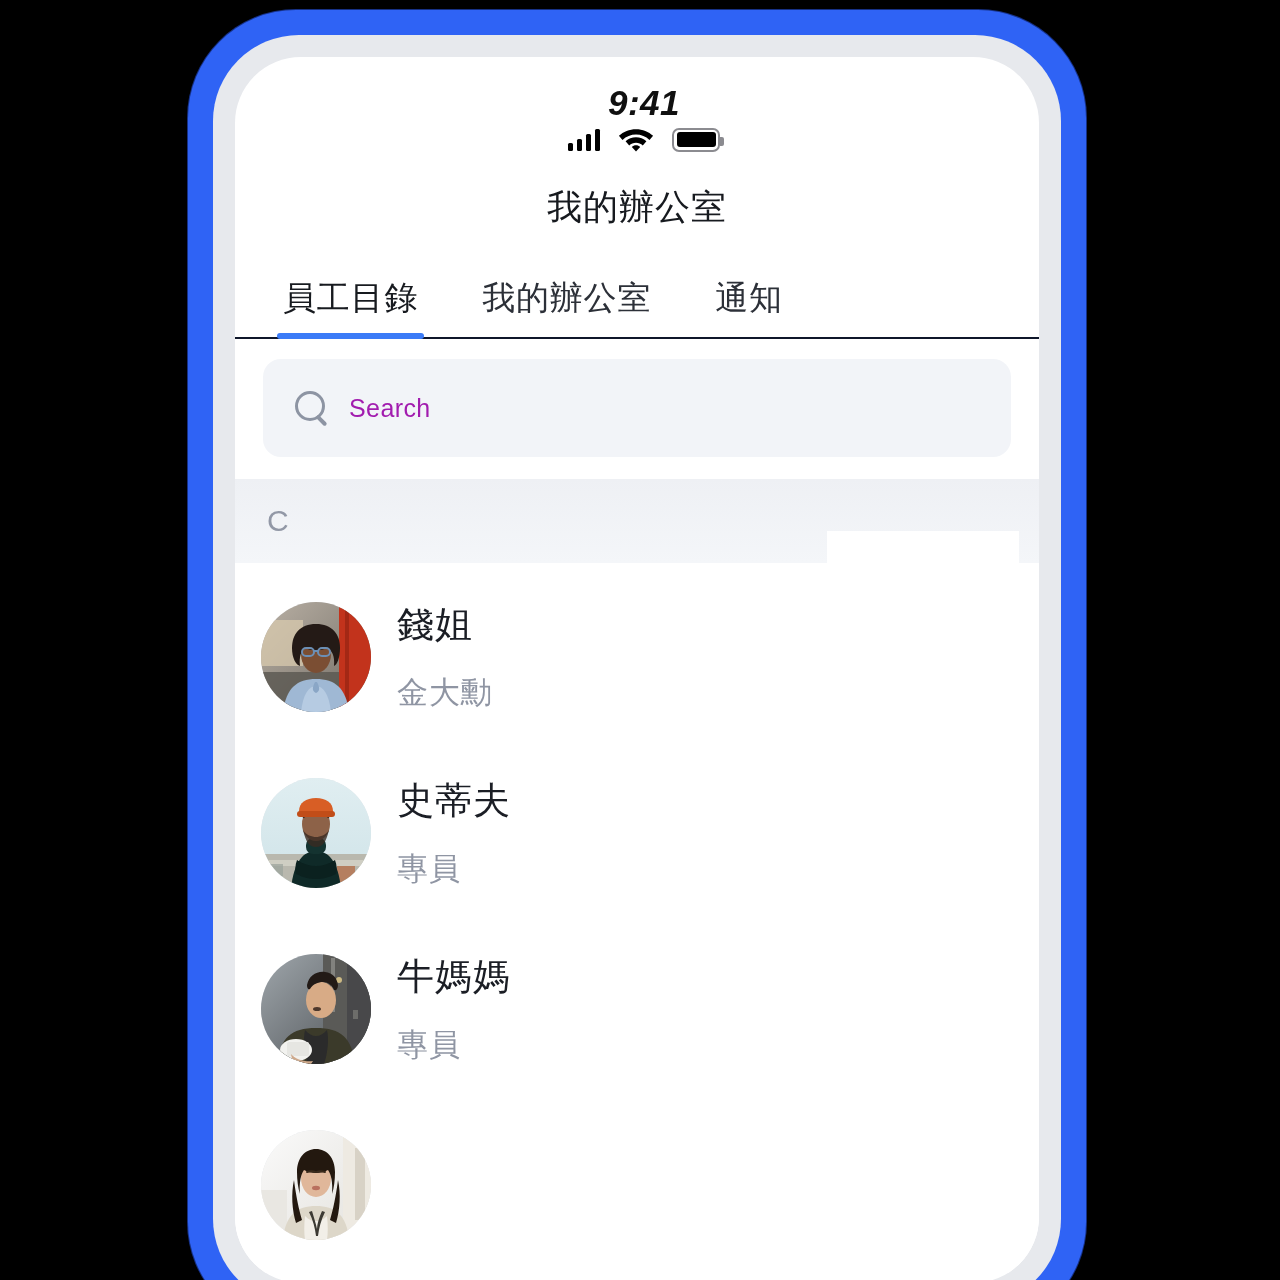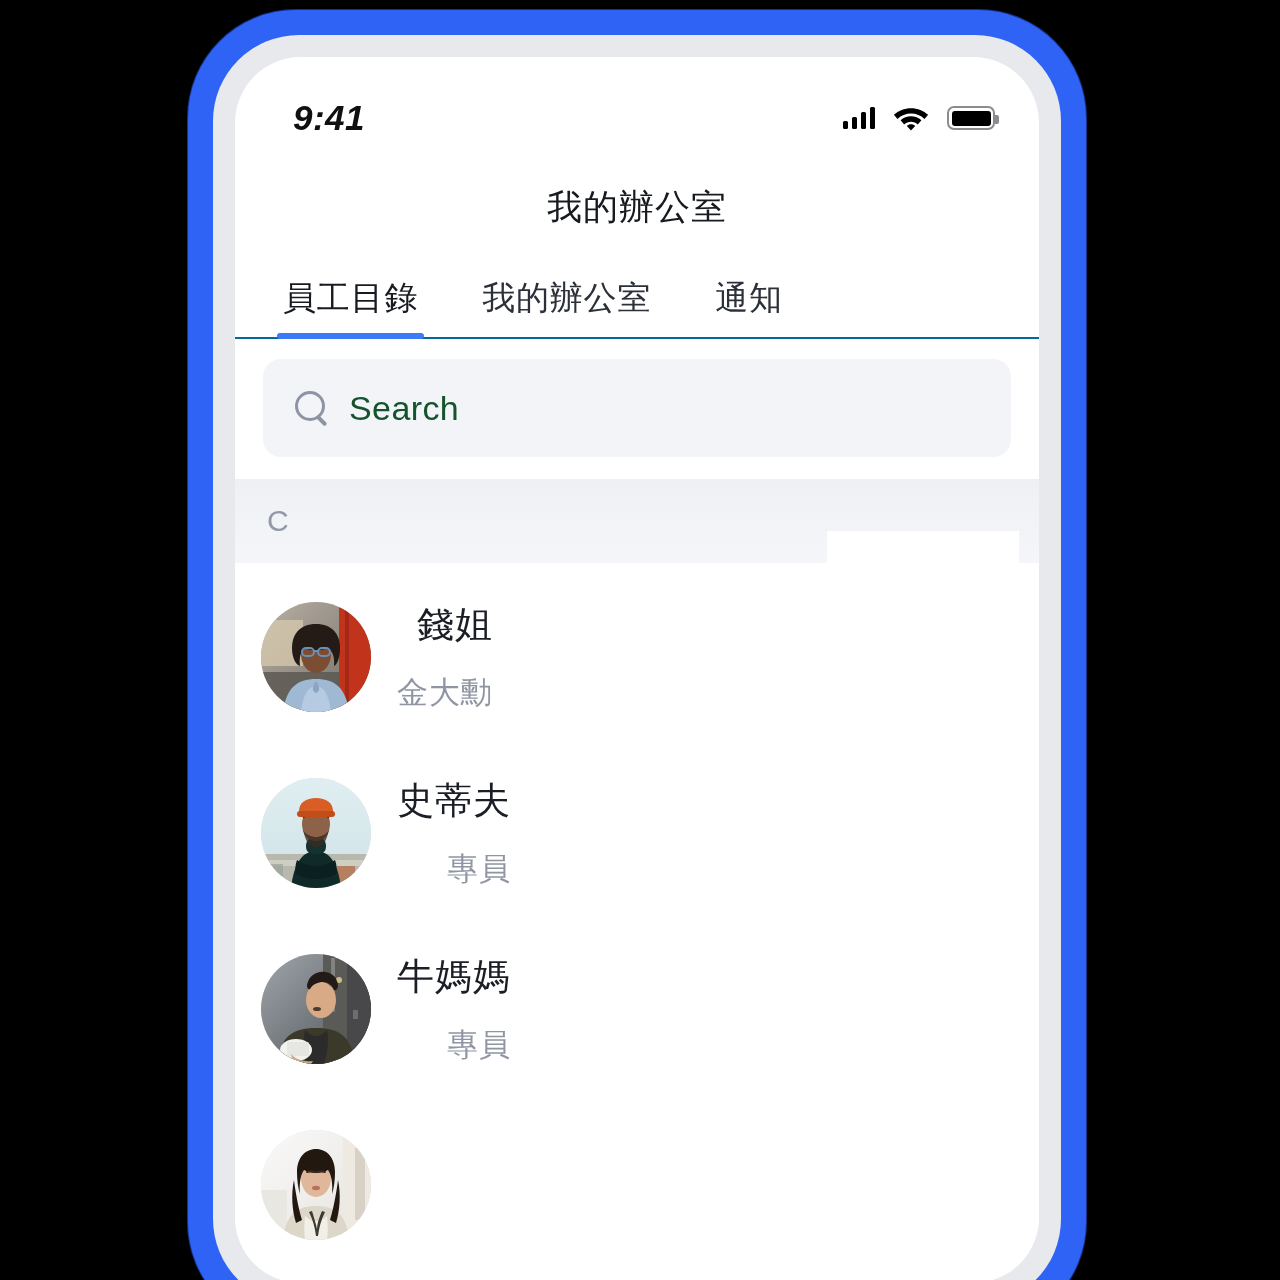--- a/index.html
+++ b/index.html
@@ -30,22 +30,23 @@
     left:22px; top:22px; right:22px; bottom:22px;
     background:#ffffff;
     border-radius:66px;
     overflow:hidden;
   }
 
   
   #status-bar{
     position:relative;
     height:96px;
-    display:flex; align-items:center; justify-content:space-between;
+    display:flex; align-items:center; justify-content:flex-start;
     padding:26px 44px 0 58px;
+    flex-direction:column;
   }
   #status-time{
     font-size:35px; font-weight:700; font-style:italic;
     color:#101010; letter-spacing:.5px;
   }
   #status-icons{ display:flex; align-items:center; gap:16px; }
   .sig-bars{ display:flex; align-items:flex-end; gap:3.5px; height:22px; }
   .sig-bars i{ display:block; width:5.5px; background:#000; border-radius:1.5px; }
   .sig-bars i:nth-child(1){ height:8px; }
   .sig-bars i:nth-child(2){ height:12px; }
@@ -65,21 +66,21 @@
   #nav-title{
     height:108px;
     display:flex; align-items:center; justify-content:center;
     font-size:35px; color:#171a1f; letter-spacing:1px;
   }
 
   
   #tab-bar{
     display:flex; align-items:flex-end;
     padding:0 44px;
-    border-bottom:2px solid #0369a1;
+    border-bottom:2px solid #0f172a;
     height:78px;
   }
   .tab{
     position:relative;
     padding:0 4px 16px 4px;
     margin-right:56px;
     font-size:33px;
     color:#2c3038;
     letter-spacing:.8px;
     white-space:nowrap;
@@ -105,21 +106,21 @@
   .search-glyph::before{
     content:""; position:absolute; left:2px; top:1px;
     width:24px; height:24px; border:3.5px solid #8d94a3; border-radius:50%;
   }
   .search-glyph::after{
     content:""; position:absolute; left:24px; top:24px;
     width:13px; height:3.6px; background:#8d94a3; border-radius:2px;
     transform:rotate(45deg); transform-origin:left center;
   }
   #search-placeholder{
-    font-size:34px; color:#14532d; letter-spacing:.4px;
+    font-size:25px; color:#a21caf; letter-spacing:.4px;
   }
 
   
   #section-header{
     position:relative;
     height:84px;
     background:linear-gradient(180deg,#eef0f4 0%,#f4f6f9 100%);
     display:flex; align-items:center;
     padding-left:32px;
   }
@@ -127,21 +128,21 @@
     font-size:30px; color:#9298a6; letter-spacing:.5px;
   }
   #section-header-notch{
     position:absolute;
     left:592px; top:52px;
     width:192px; height:34px;
     background:#ffffff;
   }
 
   
-  #employee-list{ background:#fff; padding-top:6px;text-align:right; }
+  #employee-list{ background:#fff; padding-top:6px; }
   .row{
     display:flex; align-items:center;
     height:176px;
     padding-left:26px;
   }
   .avatar{
     width:110px; height:110px; flex:0 0 110px;
     border-radius:50%;
     overflow:hidden; position:relative;
     background:#dfe2e7;

